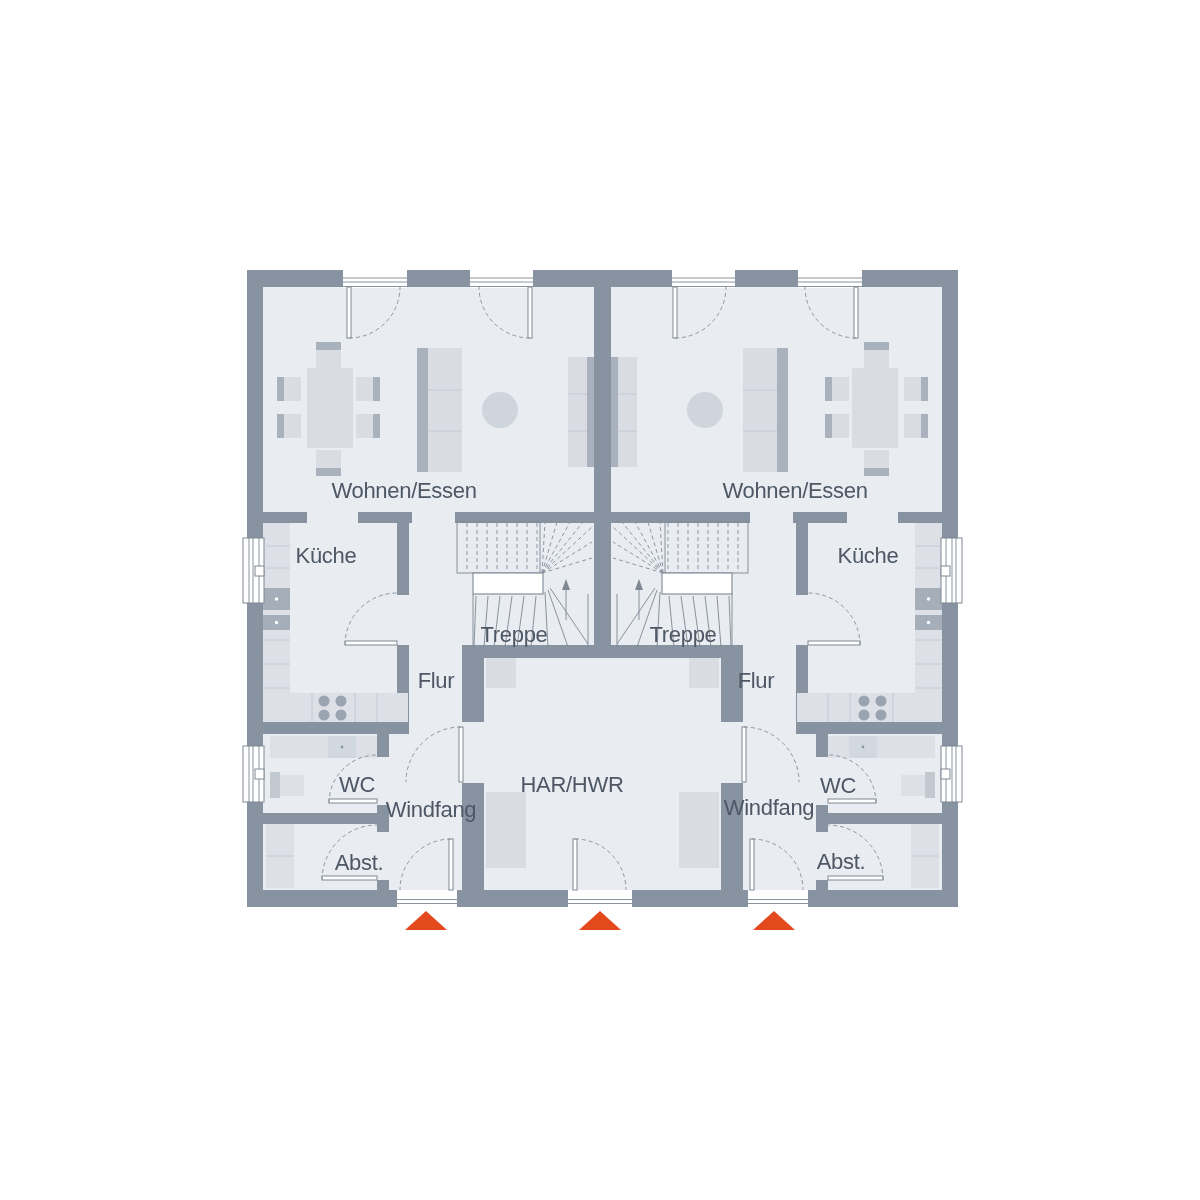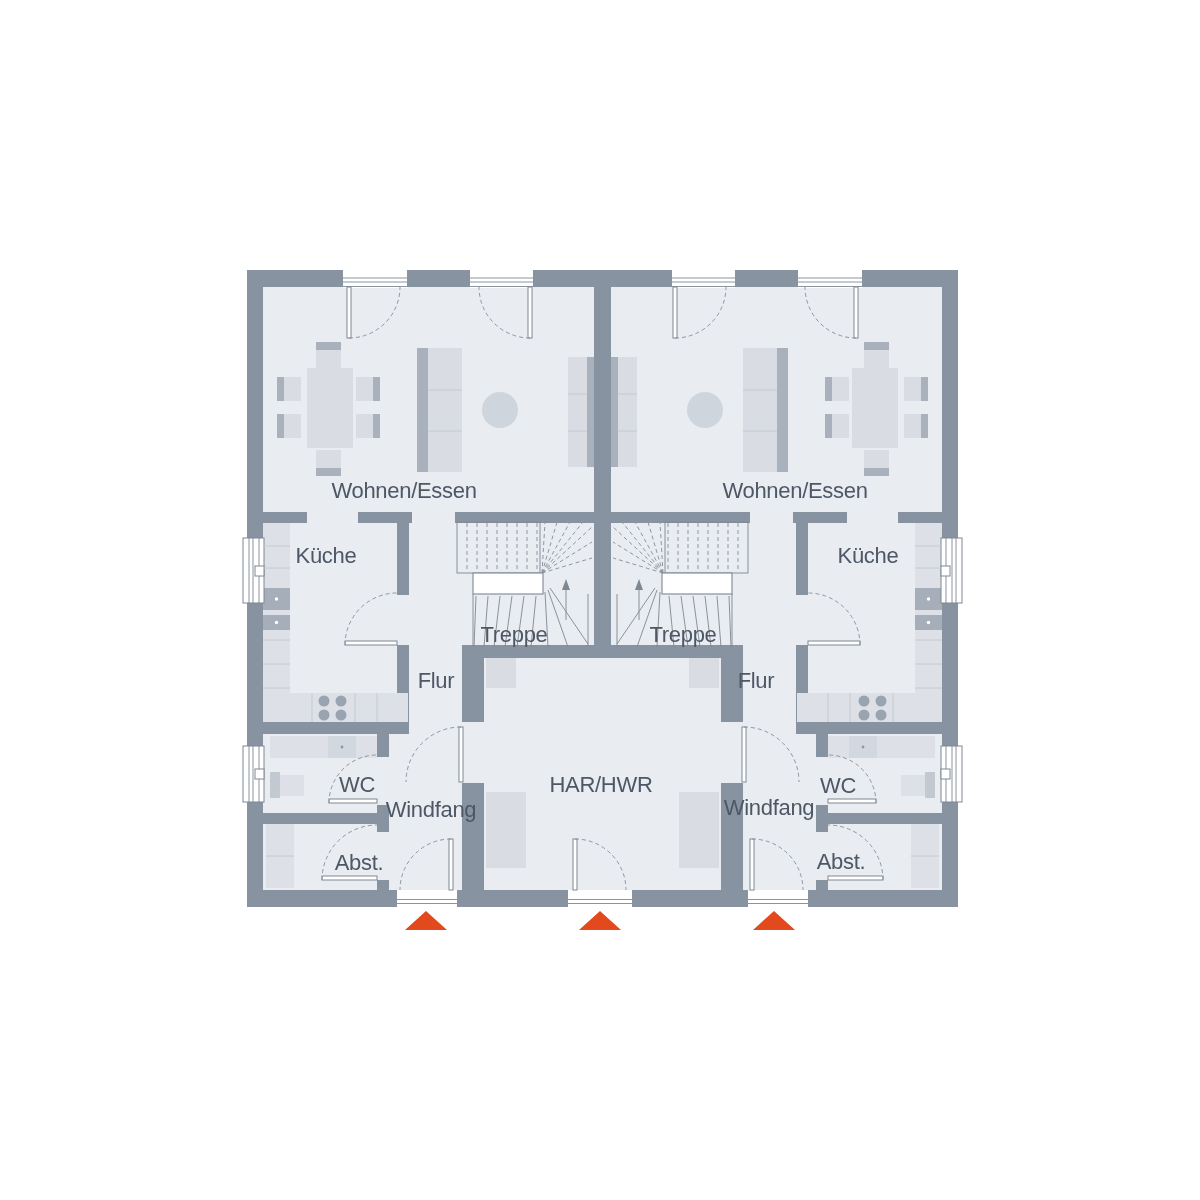--- a/index.html
+++ b/index.html
@@ -287,14 +287,14 @@
   <div class="lbl" style="left:359px;top:863px">Abst.</div>
 
   <div class="lbl" style="left:795px;top:491px">Wohnen/Essen</div>
   <div class="lbl" style="left:868px;top:556px">Küche</div>
   <div class="lbl" style="left:683px;top:635px">Treppe</div>
   <div class="lbl" style="left:756px;top:681px">Flur</div>
   <div class="lbl" style="left:838px;top:786px">WC</div>
   <div class="lbl" style="left:769px;top:808px">Windfang</div>
   <div class="lbl" style="left:841px;top:862px">Abst.</div>
 
-  <div class="lbl" style="left:601px;top:785px">HAR/HWR</div>
+  <div class="lbl" style="left:572px;top:785px">HAR/HWR</div>
 </div>
 
 </body></html>

